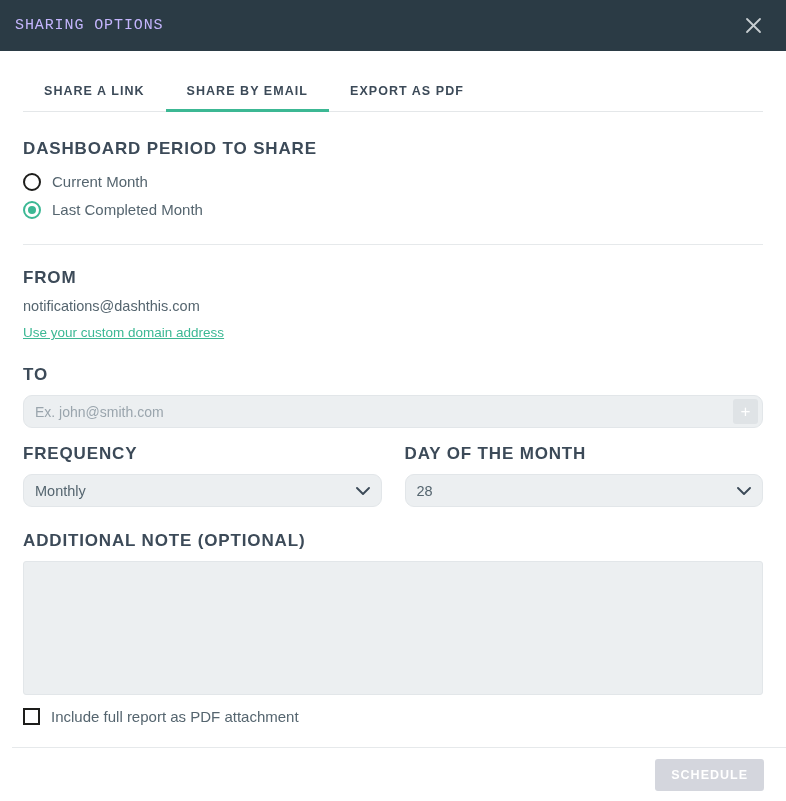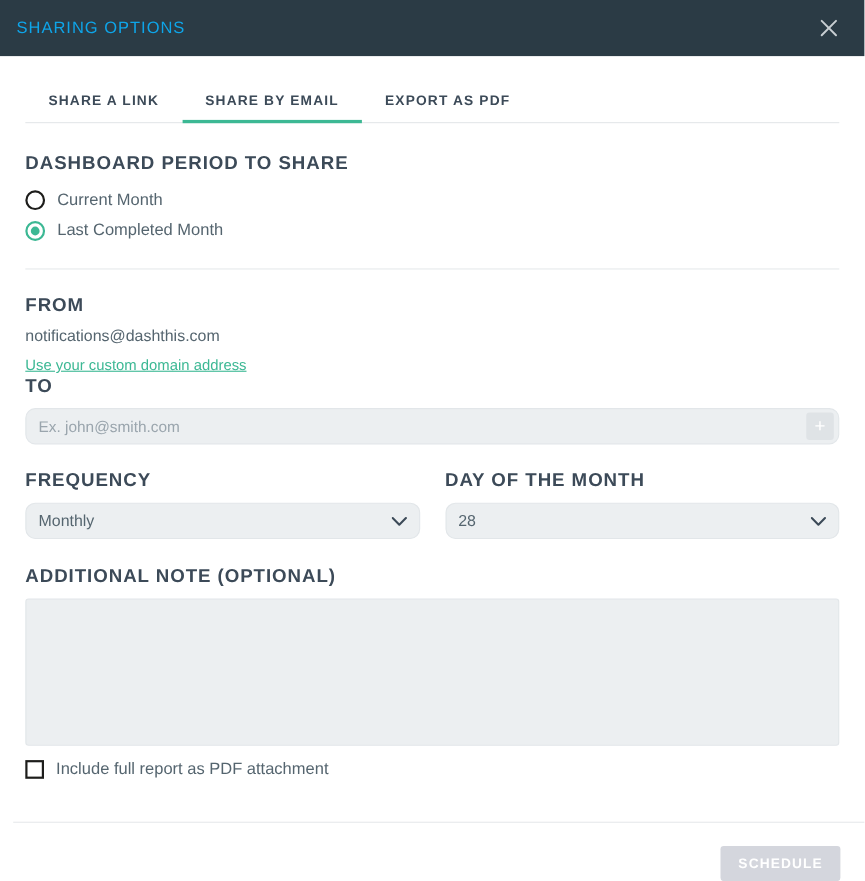--- a/index.html
+++ b/index.html
@@ -29,24 +29,25 @@
     height: 51px;
     background: #2b3b45;
     display: flex;
     align-items: center;
     justify-content: space-between;
     padding: 0 20px 0 15px;
     box-sizing: border-box;
     flex: 0 0 auto;
   }
   .modal-title {
-    color: #0ea5e9;
+    color: #c4b5fd;
     font-size: 15px;
     letter-spacing: 0.9px;
     font-weight: 400;
+    font-family: Liberation Mono, monospace;
   }
   .close-btn {
     width: 26px;
     height: 26px;
     display: flex;
     align-items: center;
     justify-content: center;
     cursor: pointer;
   }
   .close-btn svg { display: block; }
@@ -146,21 +147,21 @@
     margin: 0 0 9px 0;
   }
   .custom-domain-link {
     font-size: 13.5px;
     color: #3cb894;
     text-decoration: underline;
     cursor: pointer;
     display: inline-block;
   }
 
-  .section-to { }
+  .section-to { margin-top: 24px; }
 
   .to-input-wrap {
     position: relative;
     height: 33px;
     background: #eceff1;
     border: 1px solid #e2e6e9;
     border-radius: 9px;
     box-sizing: border-box;
     display: flex;
     align-items: center;
@@ -191,21 +192,21 @@
     justify-content: center;
     cursor: pointer;
     color: #ffffff;
     font-size: 17px;
     line-height: 1;
   }
 
   .row-two {
     display: flex;
     gap: 23px;
-    margin-top: 23px;
+    margin-top: 16px;
   }
   .col { flex: 1 1 0; min-width: 0; }
 
   .select-wrap {
     position: relative;
     height: 33px;
     background: #eceff1;
     border: 1px solid #e2e6e9;
     border-radius: 9px;
     box-sizing: border-box;
@@ -261,21 +262,21 @@
   .checkbox-label {
     font-size: 15px;
     color: #55656f;
   }
 
   
   .modal-footer {
     border-top: 1px solid #e6e9eb;
     height: 54px;
     display: flex;
-    align-items: flex-end;
+    align-items: center;
     justify-content: flex-end;
     padding: 0 22px;
     box-sizing: border-box;
     flex: 0 0 auto;
     position: absolute;
     left: 12px;
     right: 0;
     bottom: 0;
     background: #ffffff;
   }

